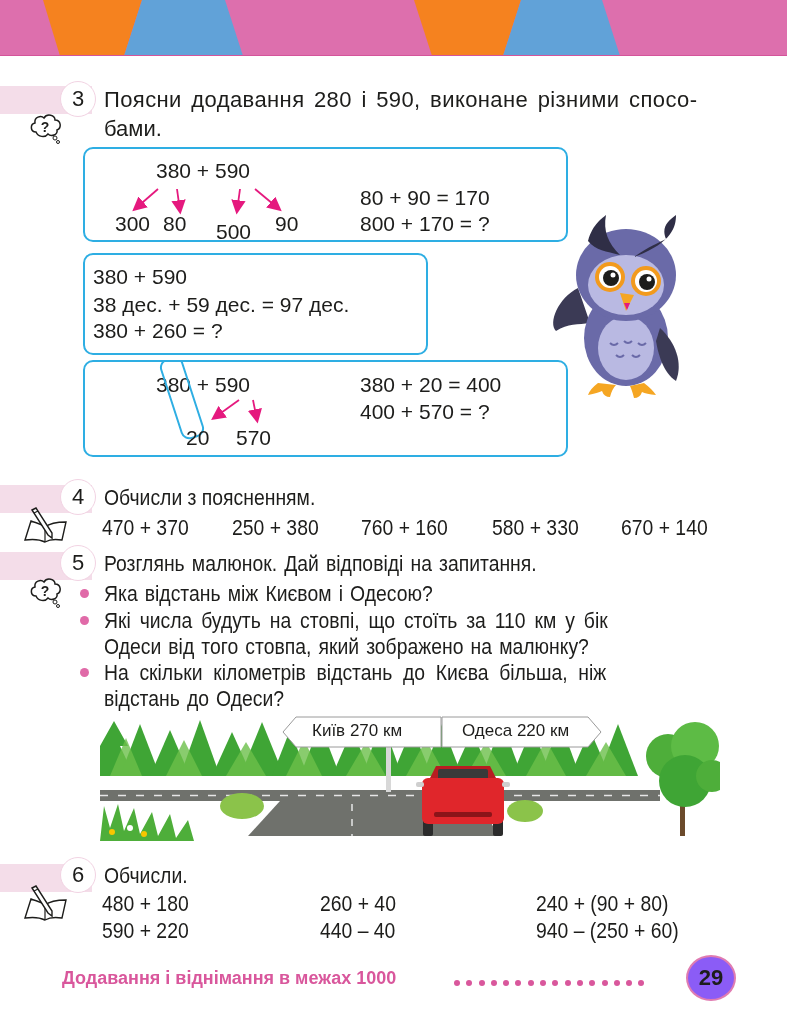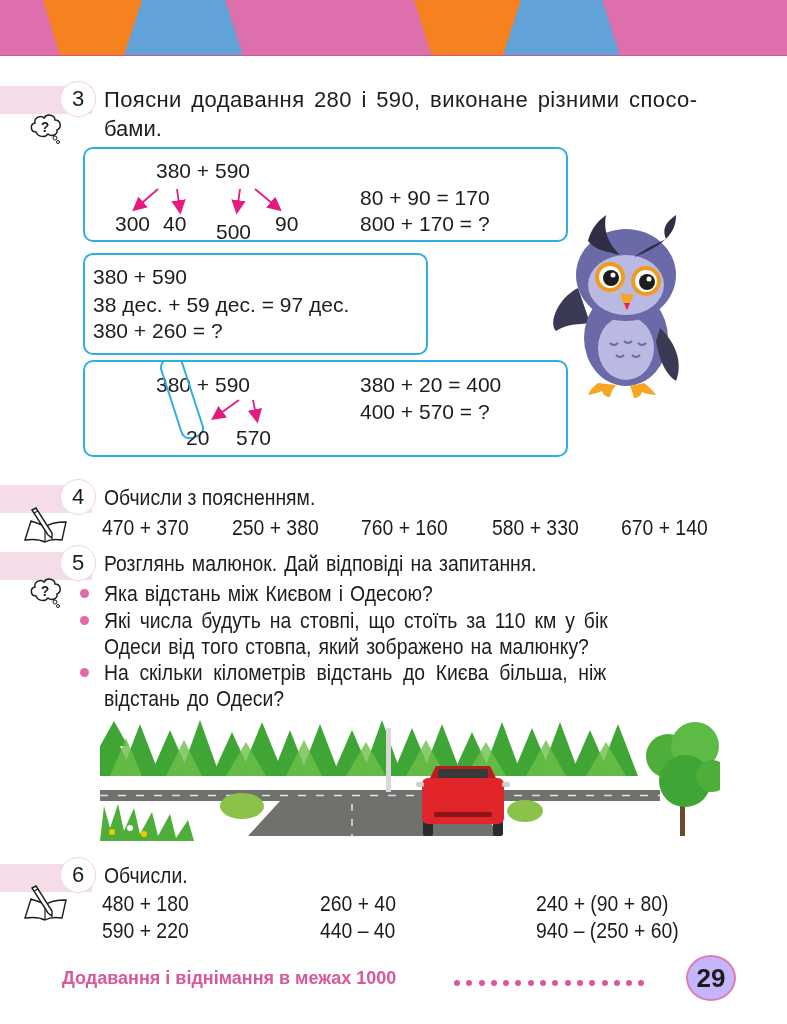--- a/index.html
+++ b/index.html
@@ -36,23 +36,23 @@
     .scene { position: absolute; left: 100px; top: 716px; width: 620px; height: 125px; }
 
     .footer-text {
       position: absolute; left: 62px; top: 968px; font-size: 18px; font-weight: bold;
       color: #d9579c; white-space: nowrap;
     }
     .footer-dots { position: absolute; left: 454px; top: 980px; display: flex; gap: 6.3px; }
     .footer-dots span { width: 6px; height: 6px; border-radius: 50%; background: #d9579c; display: block; }
     .page-num {
       position: absolute; left: 686px; top: 955px; width: 50px; height: 46px; border-radius: 50%;
-      background: #c4b5fd; border: 2px solid #e07cb1;
+      background: #8b5cf6; border: 2px solid #e07cb1;
       display: flex; align-items: center; justify-content: center;
-      font-size: 26px; font-weight: bold; color: #1d1d1b;
+      font-size: 22px; font-weight: bold; color: #1d1d1b;
     }
   </style>
 </head>
 <body>
 
 <div class="banner">
   <svg width="787" height="56" viewBox="0 0 787 56">
     <rect x="0" y="0" width="787" height="56" fill="#dd6fad"></rect>
     <polygon points="43,0 142,0 124,56 60,56" fill="#f5821f"></polygon>
     <polygon points="142,0 225,0 243,56 124,56" fill="#61a2d8"></polygon>
@@ -83,21 +83,21 @@
         <marker id="ah" markerWidth="8" markerHeight="8" refX="6" refY="4" orient="auto">
           <path d="M0,0 L8,4 L0,8 Z" fill="#e5197e"></path>
         </marker>
       </defs>
       <line x1="73" y1="40" x2="50" y2="60" stroke="#e5197e" stroke-width="1.8" marker-end="url(#ah)"></line>
       <line x1="92" y1="40" x2="95" y2="62" stroke="#e5197e" stroke-width="1.8" marker-end="url(#ah)"></line>
       <line x1="155" y1="40" x2="152" y2="62" stroke="#e5197e" stroke-width="1.8" marker-end="url(#ah)"></line>
       <line x1="170" y1="40" x2="194" y2="60" stroke="#e5197e" stroke-width="1.8" marker-end="url(#ah)"></line>
     </svg>
     <div class="line" style="left:22px; top:63px;margin-left:8px;">300</div>
-    <div class="line" style="left:78px; top:63px;">40</div>
+    <div class="line" style="left:78px; top:63px;">80</div>
     <div class="line" style="left:131px; top:71px;">500</div>
     <div class="line" style="left:190px; top:63px;">90</div>
     <div class="line" style="left:275px; top:37px;">80  +  90  =  170</div>
     <div class="line" style="left:275px; top:63px;">800  +  170  =  ?</div>
   </div>
 
   <div class="box" style="left:83px; top:253px; width:345px; height:102px;">
     <div class="line" style="left:8px; top:10px;">380  +  590</div>
     <div class="line" style="left:8px; top:38px;">38  дес.  +  59  дес.  =  97  дес.</div>
     <div class="line" style="left:8px; top:64px;">380  +  260  =  ?</div>
@@ -265,20 +265,28 @@
         <rect x="393" y="103" width="10" height="17" rx="2" fill="#2b2b2b"></rect>
         <path d="M330,62 L336,50 L390,50 L396,62 Z" fill="#b81d21"></path>
         <rect x="338" y="53" width="50" height="12" rx="2" fill="#3a3a3a"></rect>
         <rect x="322" y="62" width="82" height="46" rx="6" fill="#e0262b"></rect>
         <rect x="316" y="66" width="8" height="5" rx="2" fill="#cfcfcf"></rect>
         <rect x="402" y="66" width="8" height="5" rx="2" fill="#cfcfcf"></rect>
         <rect x="334" y="96" width="58" height="5" rx="2" fill="#8c1419"></rect>
       </g>
     </svg>
     
+    <div style="position:absolute; left:182px; top:0; width:320px; height:32px;">
+      <svg width="320" height="32" viewBox="0 0 320 32" style="position:absolute; left:0; top:0;">
+        <polygon points="14,1 159,1 159,31 14,31 1,16" fill="#ffffff" stroke="#9a9a9a" stroke-width="1"></polygon>
+        <polygon points="160,1 306,1 319,16 306,31 160,31" fill="#ffffff" stroke="#9a9a9a" stroke-width="1"></polygon>
+      </svg>
+      <div style="position:absolute; left:30px; top:5px; font-size:17px; white-space:nowrap;">Київ 270 км</div>
+      <div style="position:absolute; left:180px; top:5px; font-size:17px; white-space:nowrap;">Одеса 220 км</div>
+    </div>
   </div>
 </section>
 
 <section>
   <div class="task-bar" style="top:864px;"></div>
   <div class="task-num" style="left:60px; top:857px;">6</div>
   <div class="task-icon" style="left:22px; top:885px;">
     <svg width="48" height="36" viewBox="0 0 48 36">
       <path d="M3,33 L9,14 C14,16 18,16 23,20 C28,16 34,15 44,15 L40,33 C34,32 28,32 23,35 C17,32 10,32 3,33 Z" fill="#fff" stroke="#1d1d1b" stroke-width="1.4"></path>
       <line x1="23" y1="20" x2="23" y2="35" stroke="#1d1d1b" stroke-width="1.2"></line>

